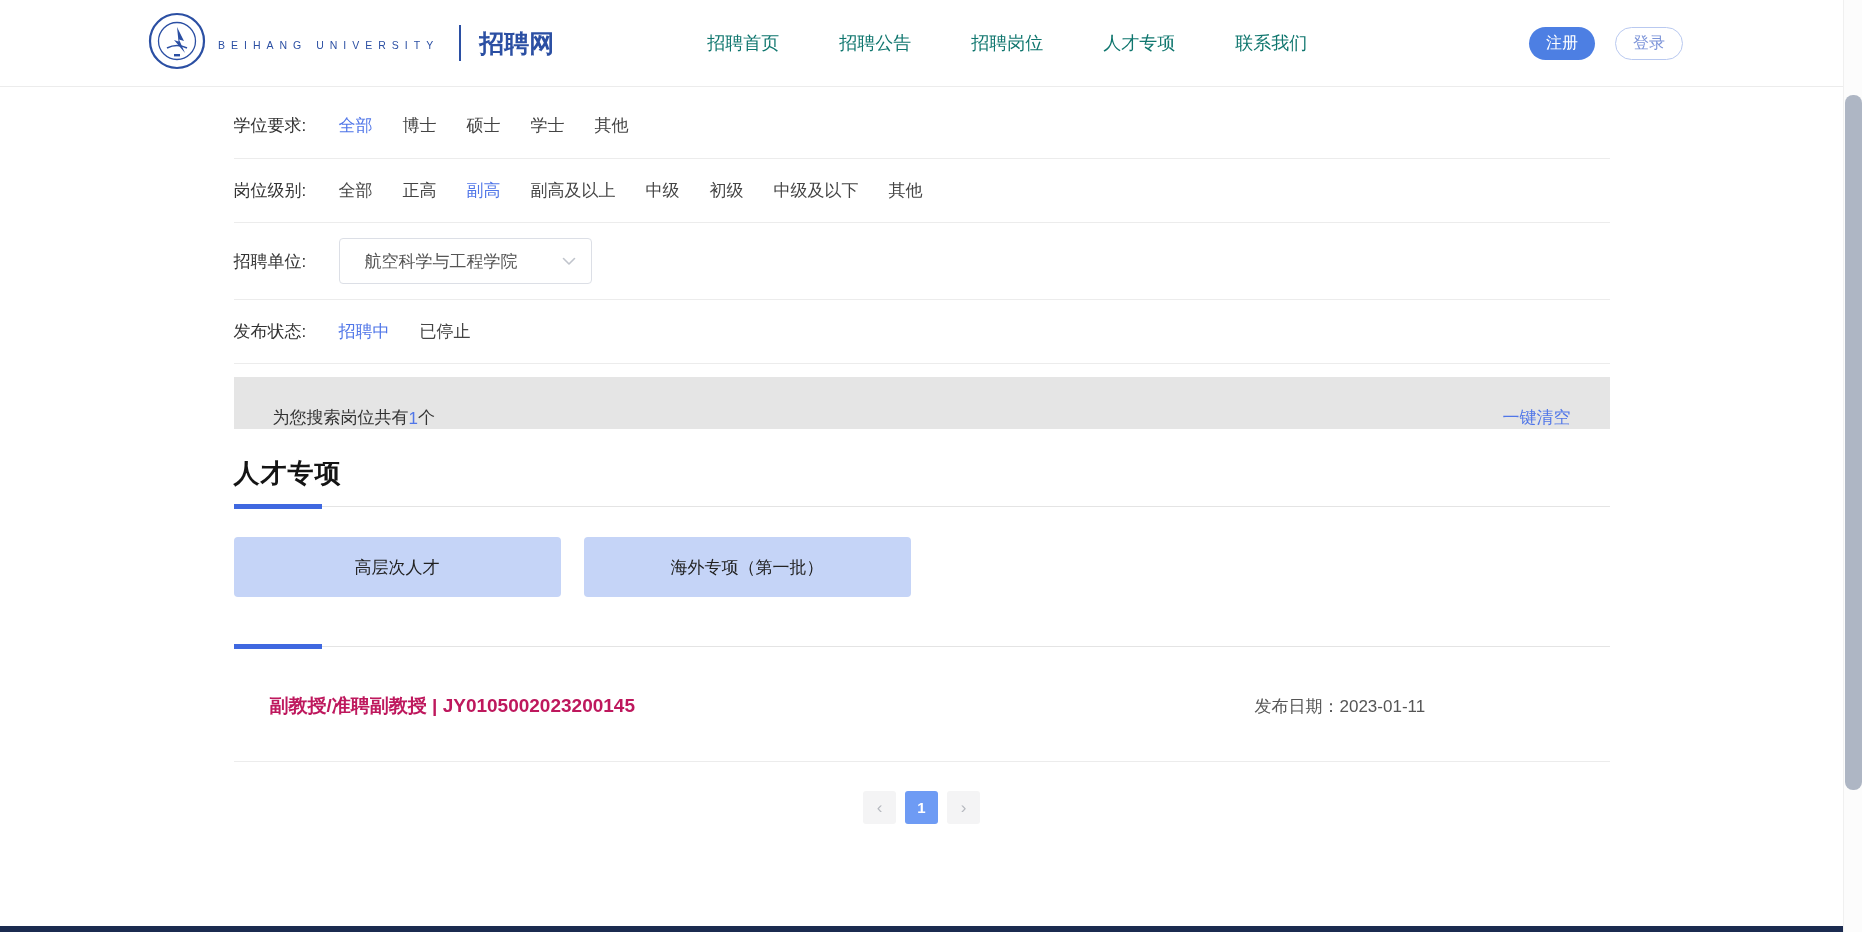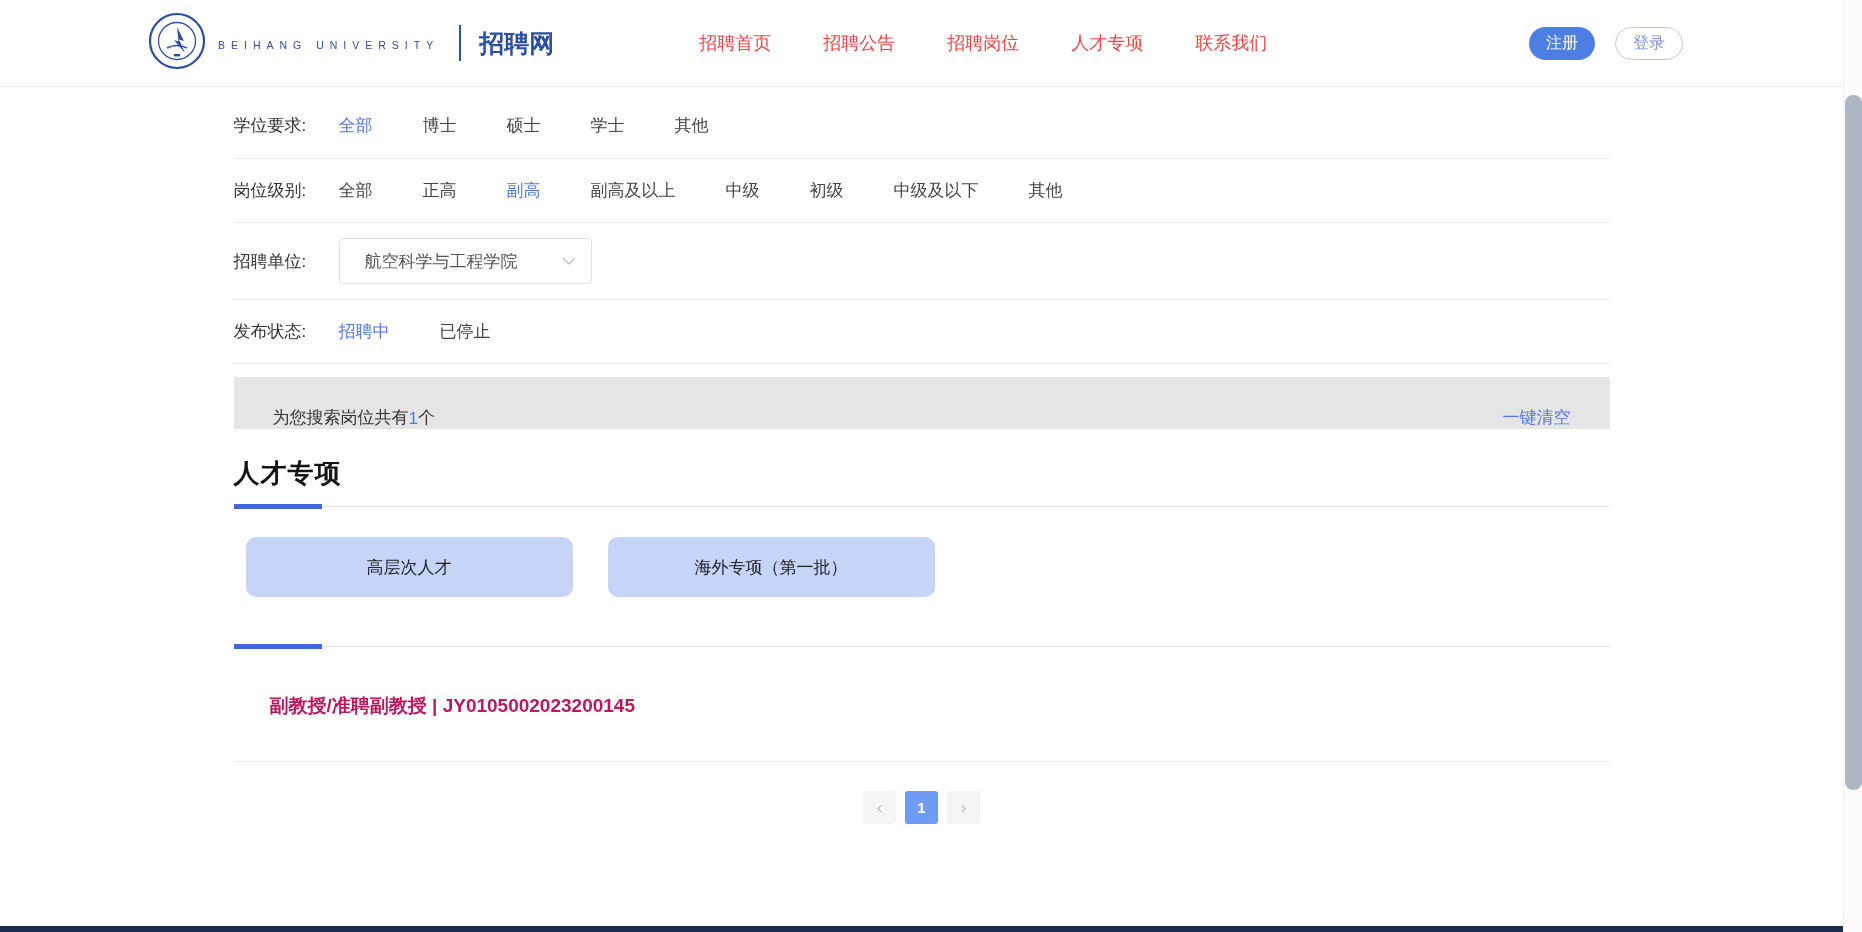--- a/index.html
+++ b/index.html
@@ -31,21 +31,21 @@
     font-size: 10.5px; letter-spacing: 6px; margin-top: 3px; white-space: nowrap;
   }
   .brand-divider {
     width: 2px; height: 36px; background: #2b4fa3;
     margin: 0 18px 0 20px;
   }
   .site-name { font-size: 25px; font-weight: bold; color: #2b4fa3; white-space: nowrap; }
 
   .nav { display: flex; gap: 52px; margin-left: 145px; }
   .nav-item {
-    font-size: 18px; color: #ef4444; cursor: pointer; white-space: nowrap;
+    font-size: 18px; color: #0f766e; cursor: pointer; white-space: nowrap; margin-left: 8px;
   }
 
   .auth { margin-left: auto; display: flex; gap: 20px; align-items: center; }
   .btn-register {
     min-width: 66px; height: 33px; padding: 0 17px;
     background: #4d7fe3; color: #fff; border: none; border-radius: 17px;
     font-size: 16px; cursor: pointer; font-family: inherit;
   }
   .btn-login {
     min-width: 66px; height: 33px; padding: 0 17px;
@@ -57,21 +57,21 @@
   .container { width: 1376px; margin: 0 auto; }
 
   .filter-row {
     display: flex; align-items: center;
     min-height: 64px;
     border-bottom: 1px solid #ececec;
   }
   .filter-row.first { min-height: 72px; padding-top: 6px; }
   .filter-row.unit-row { min-height: 77px; }
   .filter-label { width: 105px; font-size: 17px; color: #333; flex: 0 0 auto; }
-  .filter-options { display: flex; gap: 50px; align-items: center; }
+  .filter-options { display: flex; gap: 30px; align-items: center; }
   .opt { font-size: 17px; color: #444; cursor: pointer; white-space: nowrap; }
   .opt.selected { color: #5076e8; }
 
   .unit-select {
     width: 253px; height: 46px;
     border: 1px solid #dcdfe6; border-radius: 4px;
     display: flex; align-items: center;
     padding: 0 15px 0 25px;
     cursor: pointer; background: #fff;
   }
@@ -96,22 +96,22 @@
   .section-underline .gray-line {
     position: absolute; left: 0; right: 0; top: 2px; height: 1px; background: #e4e4e4;
   }
   .section-underline .blue-bar {
     position: absolute; left: 0; top: 0; width: 88px; height: 5px; background: #3f68e0;
   }
 
   .talent-buttons { display: flex; gap: 23px; margin-top: 28px; }
   .talent-btn {
     width: 327px; height: 60px;
-    background: #c5d4f7; border: none; border-radius: 10px;
-    font-size: 17px; color: #222; cursor: pointer; font-family: Liberation Sans, sans-serif; margin-left: 12px;
+    background: #c5d4f7; border: none; border-radius: 4px;
+    font-size: 17px; color: #222; cursor: pointer; font-family: Liberation Sans, sans-serif;
   }
 
   .section-gap { margin-top: 47px; }
 
   
   .job-item { padding: 44px 0 42px 36px; border-bottom: 1px solid #ececec; }
   .job-row { display: flex; justify-content: space-between; align-items: baseline; }
   .job-row + .job-row { margin-top: 26px; }
   .job-title { font-size: 19px; font-weight: bold; color: #be185d; cursor: pointer; }
   .job-meta { font-size: 16px; color: #666; }
@@ -258,20 +258,21 @@
     <div class="section-head section-gap">
       <div class="section-underline">
         <div class="gray-line"></div>
           <div class="blue-bar"></div>
       </div>
     </div>
 
     <div class="job-item">
       <div class="job-row">
         <span class="job-title">副教授/准聘副教授 | JY0105002023200145</span>
+        <span class="job-date"><span>发布日期：</span><span>2023-01-11</span></span>
       </div>
     </div>
 
     <div class="pagination">
       <button class="page-btn"><span>‹</span></button>
       <button class="page-btn active">1</button>
       <button class="page-btn"><span>›</span></button>
     </div>
 
   </div>

